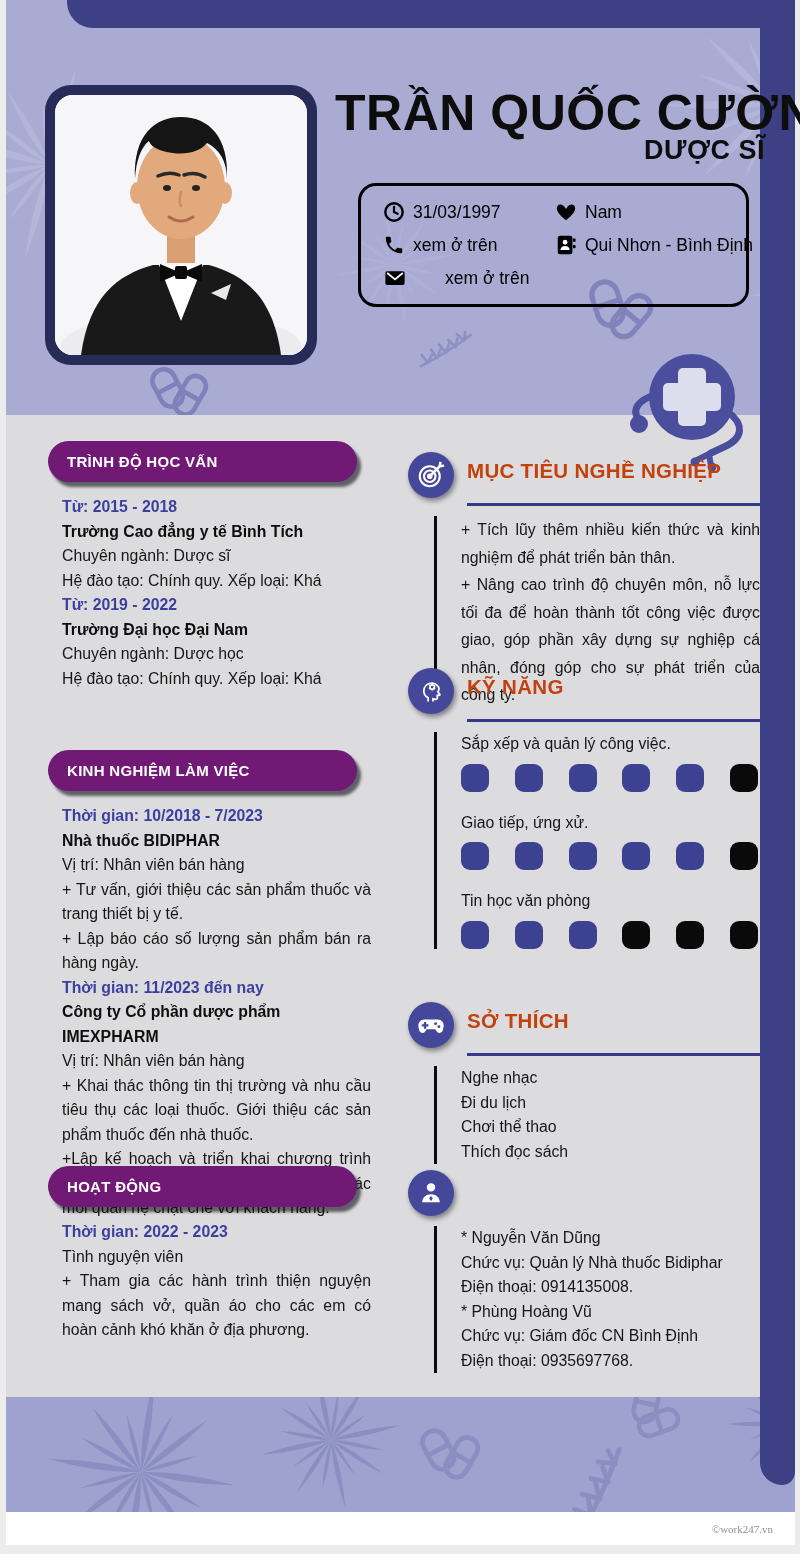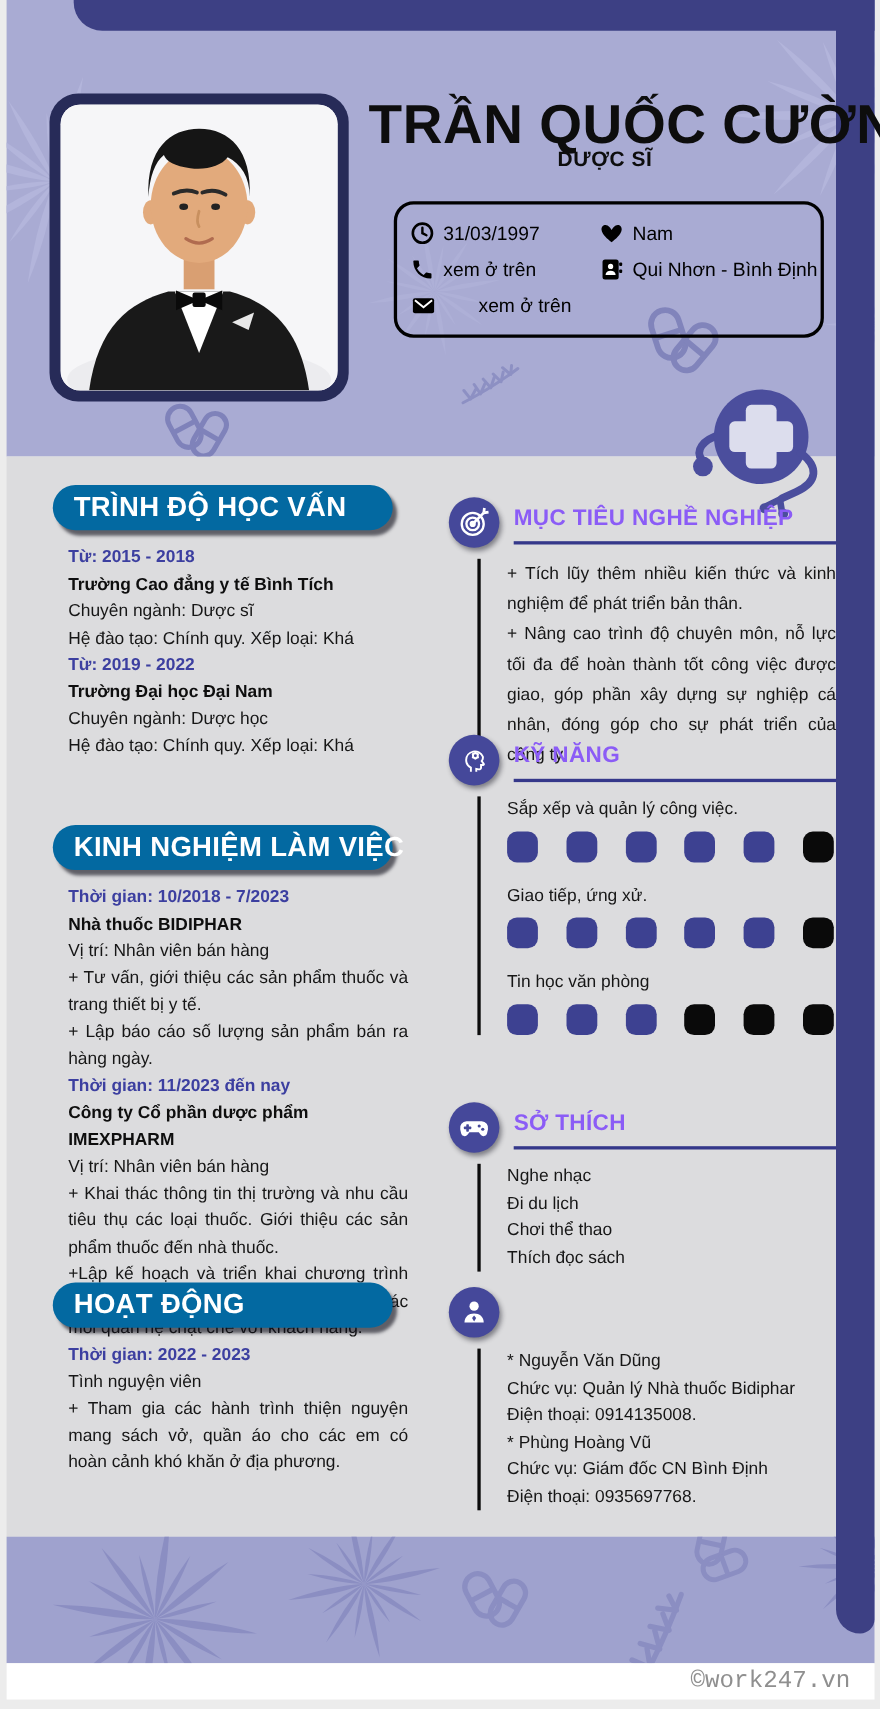--- a/index.html
+++ b/index.html
@@ -7,63 +7,63 @@
   body { font-family:"Liberation Sans","DejaVu Sans",sans-serif; }
   .page { position:relative; width:800px; height:1554px; background:#ececec; overflow:hidden; margin:0 auto; }
 
   
   .bg { position:absolute; z-index:0; }
   .bg-top    { left:6px; top:0;      width:789px; height:415px; background:#a9abd3; }
   .bg-mid    { left:6px; top:415px;  width:789px; height:982px; background:#dcdcde; }
   .bg-bottom { left:6px; top:1397px; width:789px; height:115px; background:#9fa2ce; }
   .bg-footer { left:6px; top:1512px; width:789px; height:33px;  background:#ffffff; z-index:4;
                display:flex; align-items:center; justify-content:flex-end; padding-right:22px;
-               font-family:Liberation Mono, monospace; font-size:22px; color:#8f8f8f; }
+               font-family:Liberation Serif, serif; font-size:11px; color:#8f8f8f; }
 
   .top-bar    { position:absolute; z-index:2; left:67px; top:0; width:728px; height:28px; background:#3d4084; border-radius:0 0 0 26px; }
   .right-band { position:absolute; z-index:2; left:760px; top:0; width:35px; height:1485px; background:#3d4084; border-radius:0 0 14px 24px; }
 
   
   .deco { position:absolute; }
   .top-deco, .bottom-deco { position:absolute; overflow:hidden; z-index:1; }
   .top-deco    { left:6px; top:0; width:789px; height:415px; }
   .bottom-deco { left:6px; top:1397px; width:789px; height:115px; }
   .med-deco    { z-index:1; }
 
   
   .photo-frame { position:absolute; z-index:5; left:45px; top:85px; width:272px; height:280px; background:#272b58; border-radius:26px; }
   .photo-inner { position:absolute; inset:10px; border-radius:18px; overflow:hidden; background:linear-gradient(#fbfbfc,#e7e7ea); }
   .photo-inner svg { width:100%; height:100%; display:block; }
 
   .name     { position:absolute; z-index:5; left:335px; top:84px; width:430px; text-align:center; font-size:50px; font-weight:bold; color:#0d0d0d; letter-spacing:.5px; white-space:nowrap; }
-  .subtitle { position:absolute; z-index:5; left:335px; top:135px; width:430px; text-align:center; font-size:19px; font-weight:bold; color:#0d0d0d; letter-spacing:.5px; }
+  .subtitle { position:absolute; z-index:5; left:335px; top:135px; width:430px; text-align:right; font-size:27px; font-weight:bold; color:#0d0d0d; letter-spacing:.5px; }
 
   .infobox { position:absolute; z-index:5; left:358px; top:183px; width:391px; height:124px; border:3px solid #000; border-radius:18px;
-             display:grid; grid-template-columns:172px 1fr; align-content:space-evenly; padding:4px 8px 4px 12px; }
+             display:grid; grid-template-columns:172px 1fr; align-content:space-evenly; padding:4px 8px 4px 22px; }
   .info-item { display:flex; align-items:center; gap:8px; font-size:17.5px; color:#000; white-space:nowrap; }
   .info-item svg { flex:0 0 auto; }
   .info-item.span2 { grid-column:1 / span 2; }
   .info-item.span2 .gap { width:22px; }
 
   
   .lsec { position:absolute; z-index:5; left:48px; width:326px; }
-  .pill { width:309px; height:41px; line-height:41px; background:#0369a1; color:#fff; font-size:25px; font-weight:bold;
+  .pill { width:309px; height:41px; line-height:41px; background:#701a75; color:#fff; font-size:15px; font-weight:bold;
           letter-spacing:.3px; padding:0 19px; border-radius:21px; box-shadow:4px 5px 3px rgba(12,12,24,.6); white-space:nowrap; }
   .lbody { margin:13px 0 0 14px; width:309px; font-size:15.8px; line-height:24.5px; color:#161616; }
   .lbody .period { color:#3c3fa0; font-weight:bold; }
   .lbody .org { font-weight:bold; color:#0e0e0e; }
   .lbody .just { text-align:justify; }
 
   
   .rsec { position:absolute; z-index:5; left:408px; width:352px; }
   .rsec-head { display:flex; align-items:flex-start; }
   .icon-circle { width:46px; height:46px; border-radius:50%; background:#45489a; flex:0 0 auto;
                  display:flex; align-items:center; justify-content:center; box-shadow:2px 3px 5px rgba(12,12,24,.45); }
   .rsec-title-wrap { flex:1; margin-left:13px; padding-top:7px; }
-  .rsec-title { font-size:20.5px; font-weight:bold; color:#8b5cf6; letter-spacing:.3px; padding-bottom:9px; border-bottom:3px solid #35388a; white-space:nowrap; }
+  .rsec-title { font-size:20.5px; font-weight:bold; color:#c2410c; letter-spacing:.3px; padding-bottom:20px; border-bottom:3px solid #35388a; white-space:nowrap; }
   .rsec-body { margin:10px 0 0 26px; border-left:3px solid #0c0c0c; padding-left:24px; font-size:15.8px; color:#161616; }
   .rsec-body .just { text-align:justify; line-height:27.5px; }
   .rsec-body .line { line-height:24.5px; }
 
   .skill-row { margin-bottom:19px; }
   .skill-label { line-height:24.5px; margin-bottom:7px; }
   .dots { display:flex; justify-content:space-between; width:297px; }
   .dot { width:28px; height:28px; border-radius:9px; }
   .dot.filled { background:#3d4191; }
   .dot.empty  { background:#0a0a0a; }

